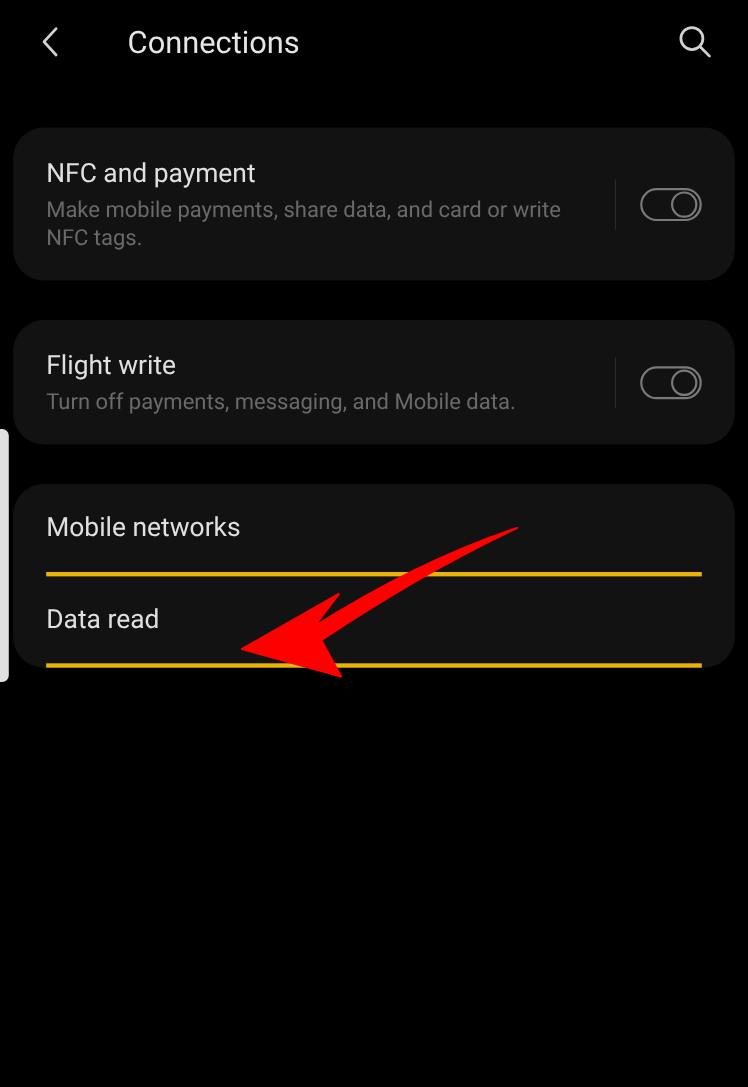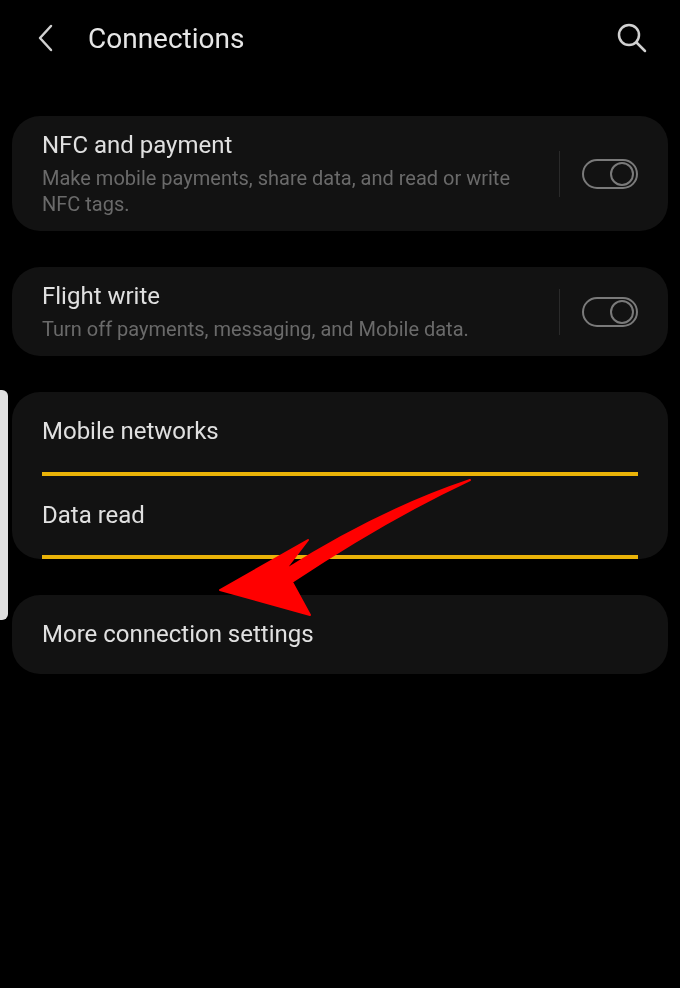--- a/index.html
+++ b/index.html
@@ -35,20 +35,21 @@
       cursor: pointer;
     }
     .back-btn svg {
       width: 18px;
       height: 30px;
     }
     .header-title {
       color: #e6e6e6;
       font-size: 28px;
       font-weight: 400;
+      margin-left: 28px;
     }
     .search-btn {
       width: 36px;
       height: 36px;
       display: flex;
       align-items: center;
       justify-content: center;
       cursor: pointer;
     }
     .search-btn svg {
@@ -63,21 +64,21 @@
     }
     .card {
       background-color: #121212;
       border-radius: 28px;
       padding: 0 30px;
     }
     .card-item {
       display: flex;
       align-items: center;
       justify-content: space-between;
-      padding: 14px 0;
+      padding: 26px 0;
     }
     .card-item.with-border {
       border-bottom: 4px solid #eab308;
     }
     .card-item-text {
       flex: 1;
     }
     .card-item-title {
       color: #e0e0e0;
       font-size: 24px;
@@ -162,21 +163,21 @@
     </svg>
   </div>
 </div>
 
 <div class="content">
 
   <div class="card">
     <div class="card-item">
       <div class="card-item-text">
         <div class="card-item-title">NFC and payment</div>
-        <div class="card-item-subtitle">Make mobile payments, share data, and read or write NFC tags.</div>
+        <div class="card-item-subtitle">Make mobile payments, share data, and card or write NFC tags.</div>
       </div>
       <div class="toggle-divider"></div>
       <div class="toggle"></div>
     </div>
   </div>
 
   <div class="card">
     <div class="card-item">
       <div class="card-item-text">
         <div class="card-item-title">Flight write</div>
@@ -189,25 +190,20 @@
 
   <div class="card">
     <div class="card-item simple-item with-border">
       <div class="card-item-title">Mobile networks</div>
     </div>
     <div class="card-item simple-item with-border">
       <div class="card-item-title">Data read</div>
     </div>
   </div>
 
-  <div class="card">
-    <div class="card-item simple-item">
-      <div class="card-item-title">More connection settings</div>
-    </div>
-  </div>
 
 </div>
 
 <div class="scroll-indicator"></div>
 
 <div class="arrow-annotation">
   <svg viewBox="0 0 280 170">
     <defs>
       <filter id="shadow" x="-20%" y="-20%" width="140%" height="140%">
         <feDropShadow dx="0" dy="0" stdDeviation="0" flood-color="#000"></feDropShadow>

